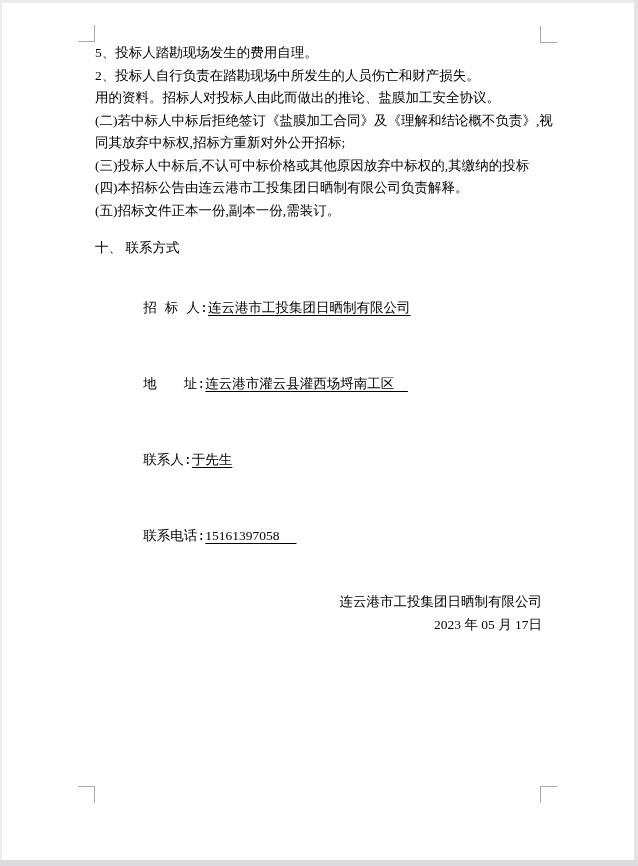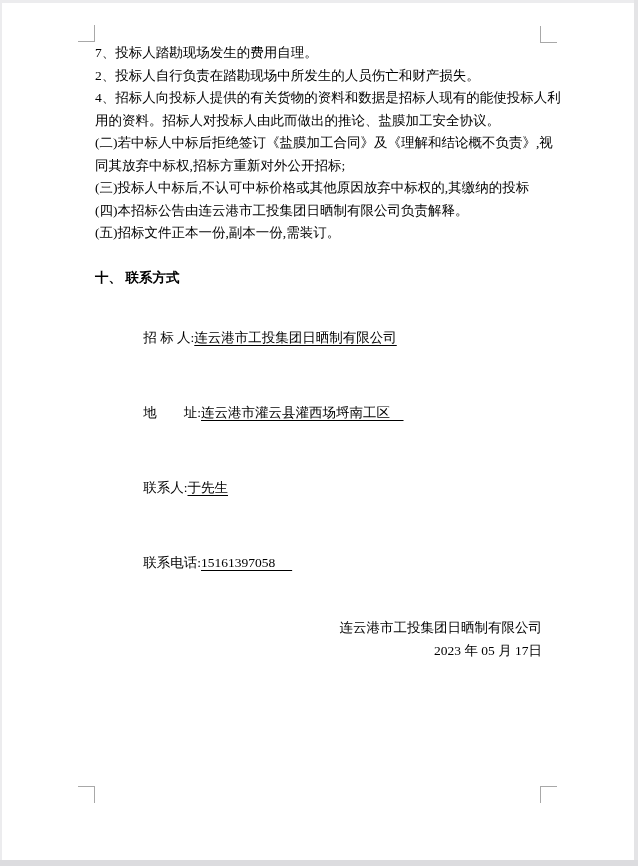--- a/index.html
+++ b/index.html
@@ -25,28 +25,28 @@
   .crop-bl { left: 78px;  top: 786px; border-right: 1px solid #a8a8a8; border-top: 1px solid #a8a8a8; }
   .crop-br { left: 540px; top: 786px; border-left: 1px solid #a8a8a8;  border-top: 1px solid #a8a8a8; }
 
   .text-area {
     position: absolute;
     left: 95px; top: 42px; width: 447px;
     font-size: 13.5px;
   }
   .body-line { line-height: 22.5px; white-space: pre; }
   .section-heading {
-    margin-top: 23px;
+    margin-top: 16px;
     line-height: 20px;
-    font-weight: bold;
+    font-weight: normal;
     white-space: pre;
   }
   .contact-block { margin-top: 12px; }
   .contact-row { line-height: 25px; padding-left: 28px; white-space: pre; }
-  .contact-label { white-space: pre; }
+  .contact-label { white-space: pre; font-family: Liberation Mono, monospace; }
   .contact-value {
     white-space: pre;
     text-decoration: underline;
     text-underline-offset: 3px;
   }
   .signature-block { margin-top: 16px; text-align: right; }
   .signature-line { line-height: 23px; white-space: pre; }
 </style>
 </head>
 <body>
@@ -56,23 +56,22 @@
 <div class="edge edge-right"></div>
 <div class="edge edge-bottom"></div>
 
 <div class="crop crop-tl"></div>
 <div class="crop crop-tr"></div>
 <div class="crop crop-bl"></div>
 <div class="crop crop-br"></div>
 
 <div class="text-area">
 
-  <div class="body-line">7、投标人踏勘现场发生的费用自理。</div>
+  <div class="body-line">5、投标人踏勘现场发生的费用自理。</div>
   <div class="body-line">2、投标人自行负责在踏勘现场中所发生的人员伤亡和财产损失。</div>
-  <div class="body-line">4、招标人向投标人提供的有关货物的资料和数据是招标人现有的能使投标人利</div>
   <div class="body-line">用的资料。招标人对投标人由此而做出的推论、盐膜加工安全协议。</div>
   <div class="body-line">(二)若中标人中标后拒绝签订《盐膜加工合同》及《理解和结论概不负责》,视</div>
   <div class="body-line">同其放弃中标权,招标方重新对外公开招标;</div>
   <div class="body-line">(三)投标人中标后,不认可中标价格或其他原因放弃中标权的,其缴纳的投标</div>
   <div class="body-line">(四)本招标公告由连云港市工投集团日晒制有限公司负责解释。</div>
   <div class="body-line">(五)招标文件正本一份,副本一份,需装订。</div>
 
   <div class="section-heading">十、 联系方式</div>
 
   <div class="contact-block">

